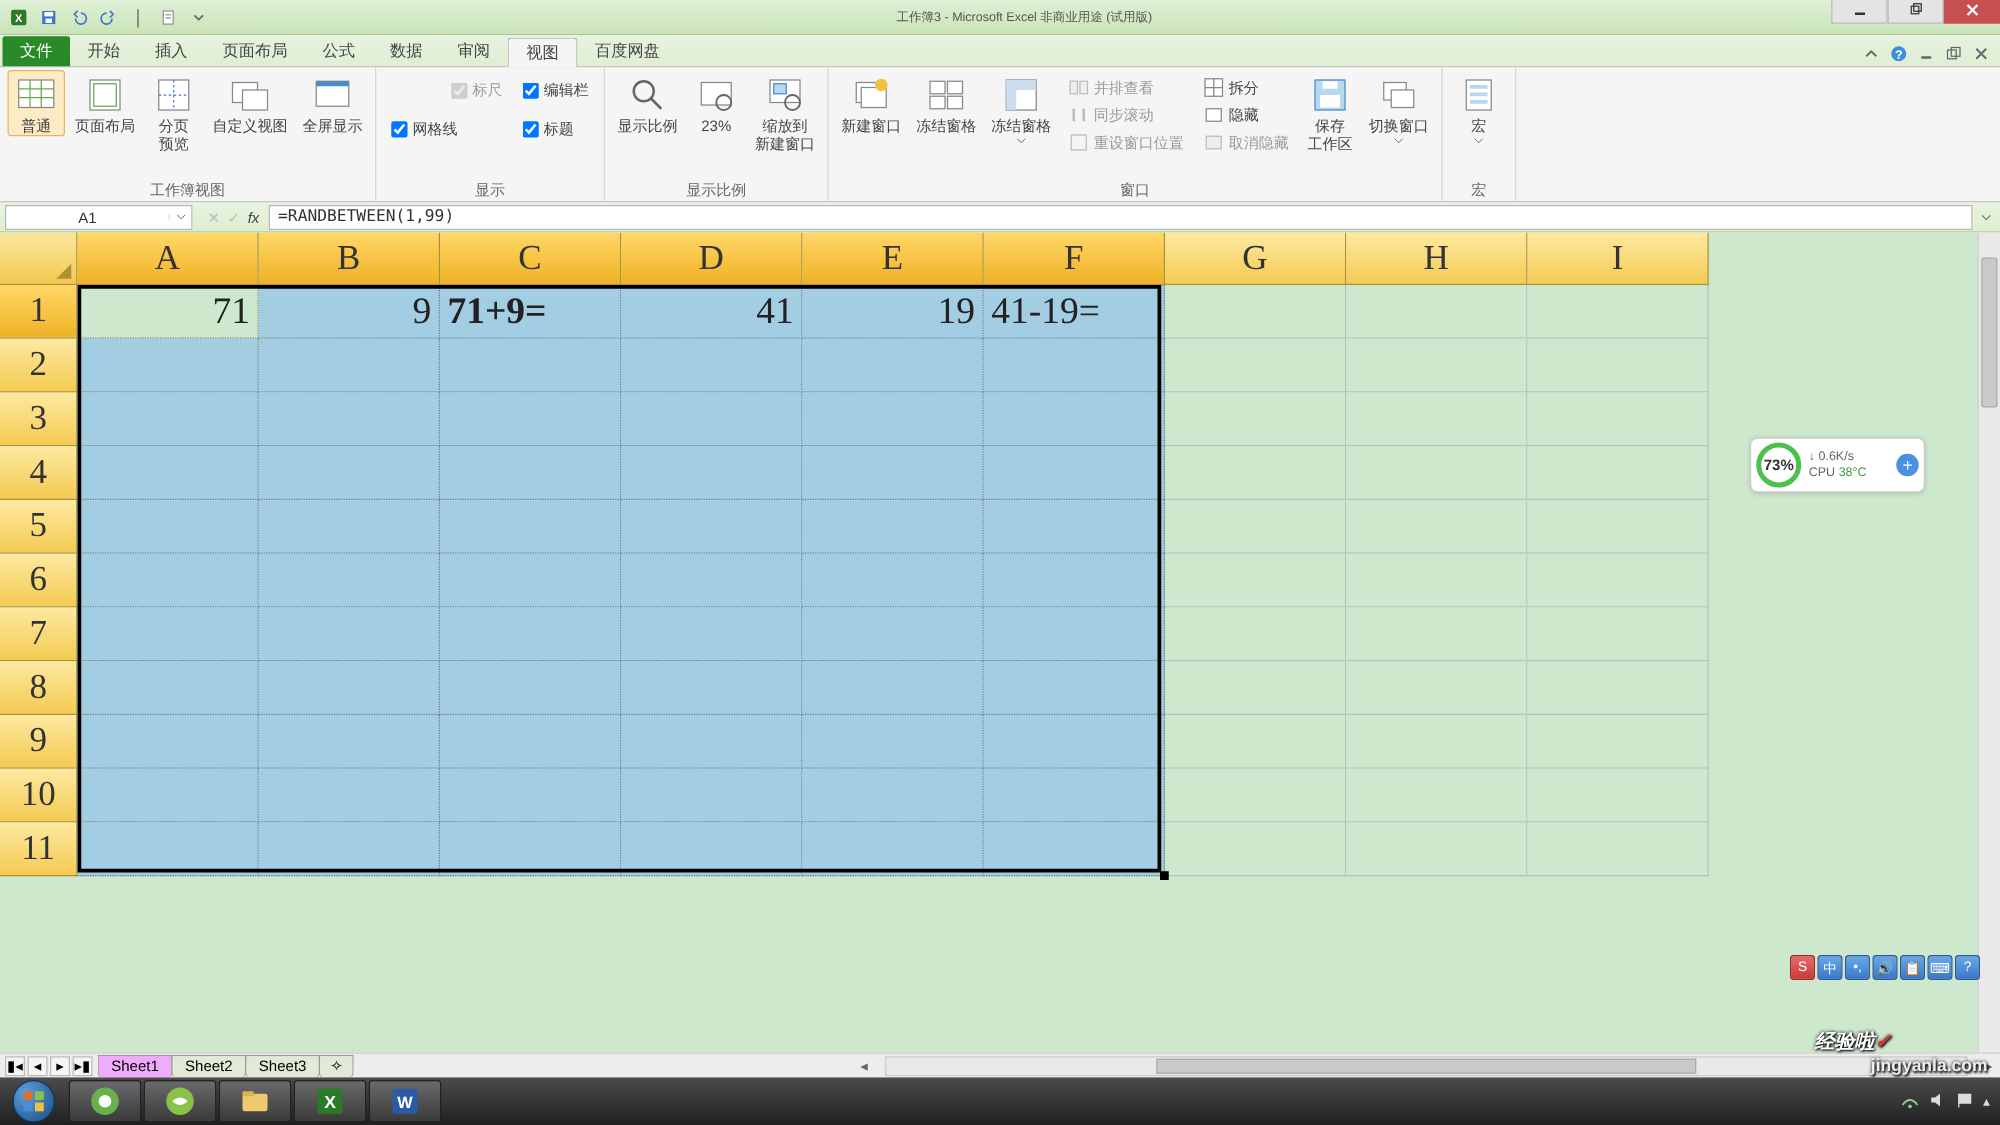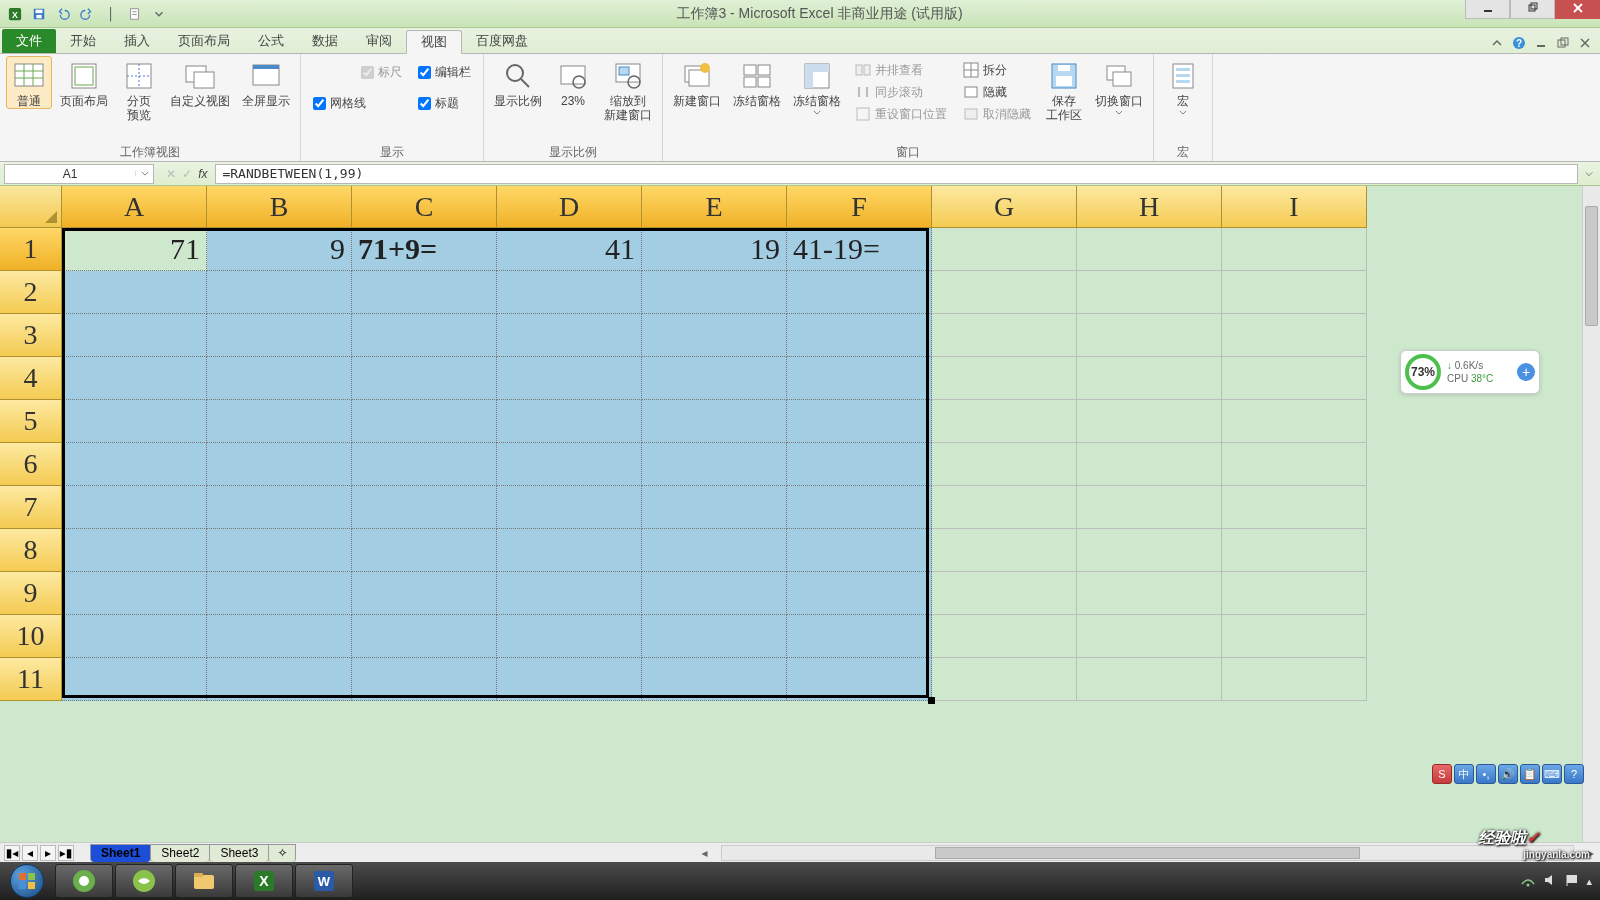--- a/index.html
+++ b/index.html
@@ -3,21 +3,21 @@
 <meta charset="utf-8">
 <style>
 * { margin:0; padding:0; box-sizing:border-box; font-family:"Microsoft YaHei","SimSun",Arial,sans-serif; }
 body { width:1600px; height:900px; overflow:hidden; background:#fff; position:relative; }
 
 
 .titlebar { height:28px; background:linear-gradient(#dff0d6,#c9e4b7); display:flex; align-items:center; font-size:12px; color:#444; border-bottom:1px solid #aac78f; }
 .titlebar .qat { display:flex; align-items:center; padding:0 4px; gap:2px; }
 .qat-btn { width:22px; height:22px; display:flex; align-items:center; justify-content:center; border-radius:2px; }
 .qat-btn svg { width:14px; height:14px; }
-.titlebar .title { flex:1; text-align:center; color:#555; font-size:14px; }
+.titlebar .title { flex:1; text-align:center; color:#555; font-size:10px; }
 .titlebar .winctrl { display:flex; height:100%; }
 .winbtn { width:45px; height:22px; display:flex; align-items:center; justify-content:center; margin-top:-3px; }
 .winbtn svg { width:12px; height:12px; }
 .winbtn.close { background:#c75050; }
 .winbtn.min, .winbtn.max { background:#e4e4e4; border:1px solid #bbb; }
 
 
 .tabrow { height:26px; background:linear-gradient(#e8f2e0,#dfeed3); display:flex; align-items:flex-end; font-size:13px; border-bottom:1px solid #b7b7b7; }
 .filetab { background:#2a8a2a; color:#fff; height:24px; padding:0 14px; display:flex; align-items:center; border-radius:2px 2px 0 0; margin-left:2px; }
 .mtab { padding:0 14px; height:24px; display:flex; align-items:center; color:#444; cursor:default; }
@@ -74,21 +74,21 @@
 .selborder { position:absolute; border:3px solid #000; pointer-events:none; }
 .selhandle { position:absolute; width:7px; height:7px; background:#000; }
 .vscroll { position:absolute; top:0; right:0; width:18px; bottom:0; background:#e9e9e9; border-left:1px solid #ccc; }
 .vscroll .vthumb { position:absolute; top:20px; left:2px; right:2px; height:120px; background:#c9c9c9; border:1px solid #aaa; border-radius:2px; }
 
 
 .sheettabs { position:absolute; bottom:38px; left:0; right:0; height:20px; background:#ededed; border-top:1px solid #ccc; display:flex; align-items:center; font-size:12px; }
 .navbtns { display:flex; padding:0 4px; gap:2px; }
 .navbtn { width:16px; height:16px; display:flex; align-items:center; justify-content:center; border:1px solid #bbb; background:#f5f5f5; }
 .stab { padding:0 10px; height:18px; display:flex; align-items:center; background:#fff; border:1px solid #999; border-bottom:none; border-radius:0 0 4px 4px; margin-right:-1px; font-size:12px; }
-.stab.active { background:#1d4ed8; font-weight:bold;margin-left:12px; }
+.stab.active { background:#f0abfc; font-weight:normal; }
 .stab.inactive { background:#e0ead7; }
 .hscroll { flex:1; margin:0 8px; height:16px; background:#e9e9e9; border:1px solid #ccc; position:relative; }
 .hscroll .hthumb { position:absolute; left:25%; width:50%; top:1px; bottom:1px; background:#c9c9c9; border:1px solid #aaa; }
 
 
 .statusbar { position:absolute; bottom:18px; left:0; right:0; height:20px; background:linear-gradient(#e0eed3,#d3e6c2); border-top:1px solid #b7b7b7; display:flex; align-items:center; font-size:12px; color:#444; padding:0 8px; }
 .statusbar .sleft { flex:1; }
 .statusbar .sright { display:flex; align-items:center; gap:10px; }
 .viewbtns { display:flex; border:1px solid #aaa; }
 .viewbtn { width:22px; height:16px; border-right:1px solid #aaa; display:flex; align-items:center; justify-content:center; }
@@ -101,21 +101,21 @@
 .startbtn .orb { width:34px; height:34px; border-radius:50%; background:radial-gradient(circle at 30% 30%, #5aa0e0, #1a4a80); border:1px solid #0a3a60; display:flex; align-items:center; justify-content:center; }
 .tbtn { width:58px; height:34px; margin:0 1px; background:linear-gradient(#6a6a6a,#3a3a3a); border:1px solid #222; border-radius:3px; display:flex; align-items:center; justify-content:center; }
 .tbtn svg { width:26px; height:26px; }
 .taskbar .tspace { flex:1; }
 .tray { display:flex; align-items:center; gap:6px; padding:0 8px; color:#ddd; font-size:11px; }
 .tray svg { width:16px; height:16px; }
 
 
 .watermark { position:absolute; right:10px; bottom:40px; font-size:16px; font-weight:bold; color:#fff; text-shadow:0 0 3px #000,1px 1px 2px #000; font-style:italic; }
 .watermark .red { color:#e03030; }
-.watermark .sub { font-size:10px; font-style:normal; display:block; text-align:left; color:#eee;padding-left:45px; }
+.watermark .sub { font-size:14px; font-style:normal; display:block; text-align:left; color:#eee;padding-left:45px; }
 
 
 .perfwidget { position:absolute; top:350px; right:60px; width:140px; height:44px; background:#fff; border:1px solid #ccc; border-radius:6px; box-shadow:0 1px 4px rgba(0,0,0,.15); display:flex; align-items:center; padding:4px; font-size:11px; }
 .perfring { width:36px; height:36px; border-radius:50%; border:4px solid #4dbf4d; display:flex; align-items:center; justify-content:center; font-size:12px; font-weight:bold; color:#333; margin-right:6px; }
 .perfstats { display:flex; flex-direction:column; font-size:10px; color:#666; line-height:13px; }
 .perfstats .g { color:#3a9a3a; }
 .perfbtn { width:18px; height:18px; background:#4a91e2; border-radius:50%; color:#fff; display:flex; align-items:center; justify-content:center; font-size:14px; margin-left:auto; }
 
 
 .imebar { position:absolute; bottom:40px; right:4px; top:auto; }

